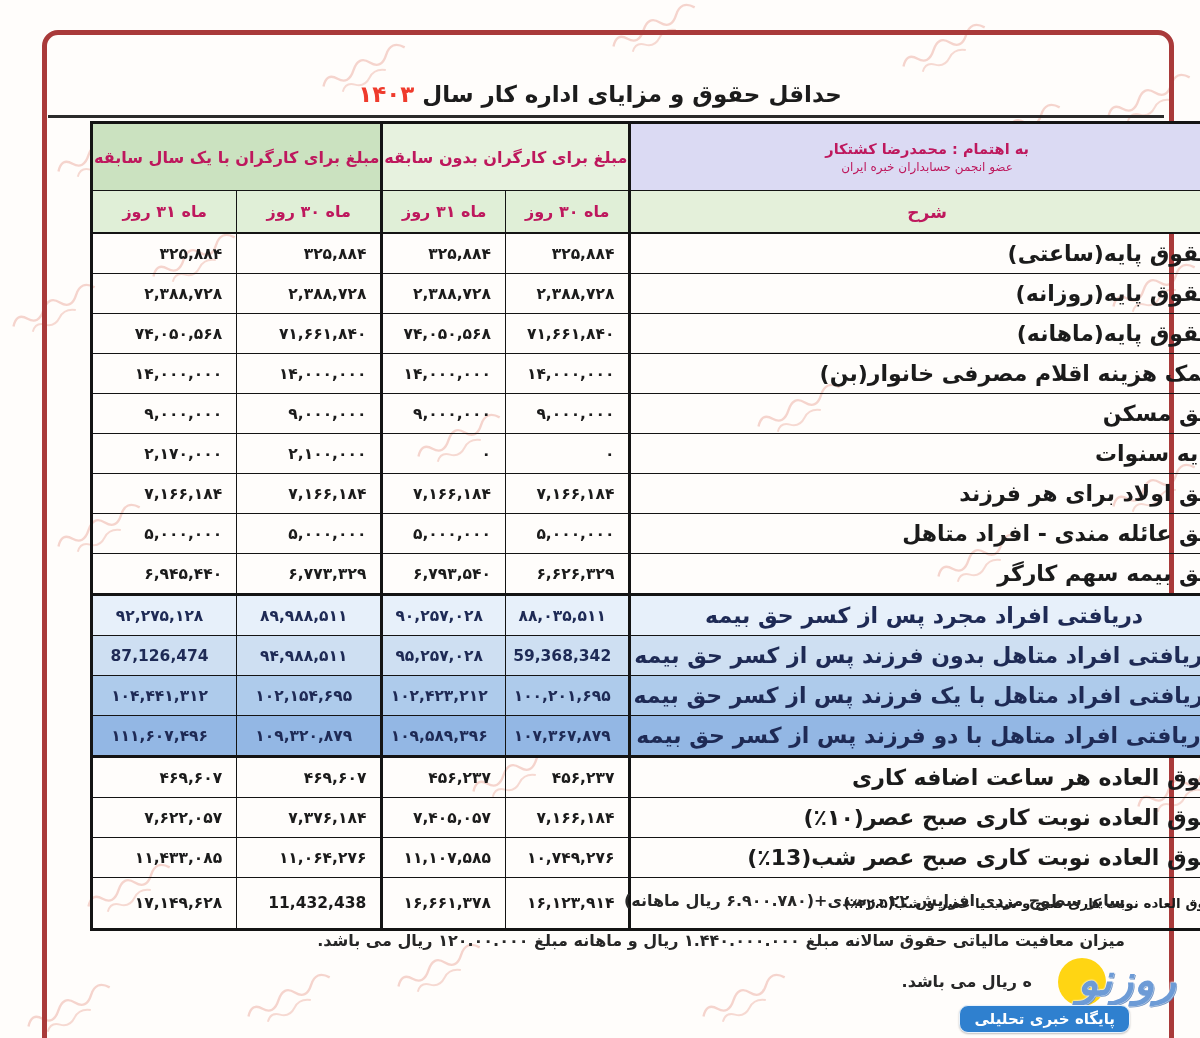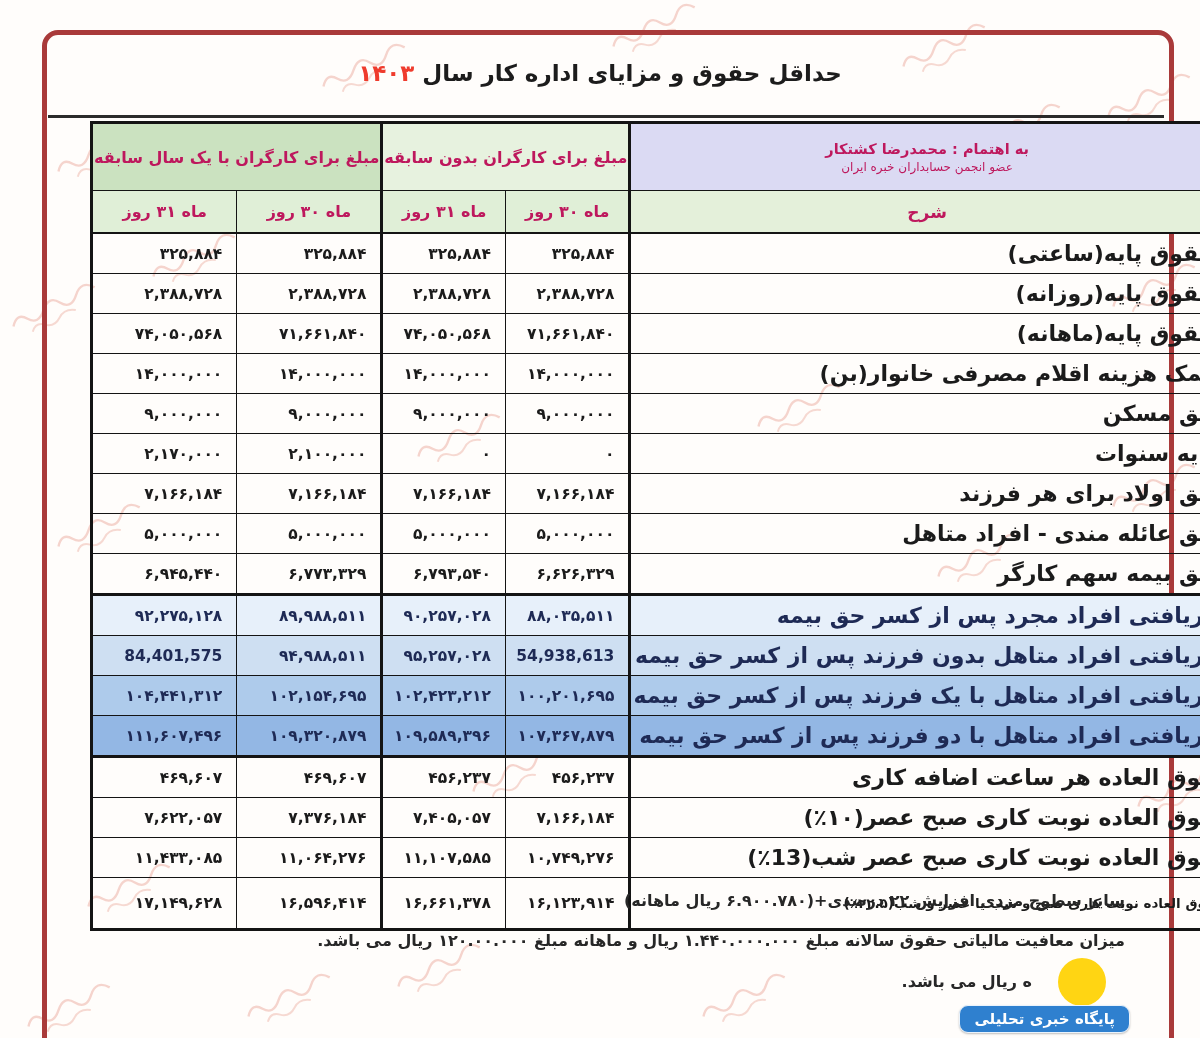--- a/index.html
+++ b/index.html
@@ -11,21 +11,21 @@
   }
   
   #wm-layer{position:absolute;inset:0;z-index:0;pointer-events:none;}
   .wm{position:absolute;opacity:.55;transform:rotate(-22deg);}
   
   .frame{
     position:absolute;left:42px;top:30px;width:1122px;height:1120px;
     border:5px solid #a93a3a;border-radius:16px;z-index:1;pointer-events:none;
   }
   .page-title{
-    position:absolute;top:60px;left:0;width:100%;text-align:center;z-index:2;
+    position:absolute;top:81px;left:0;width:100%;text-align:center;z-index:2;
     font-size:23px;font-weight:700;color:#1c1c1c;
   }
   .page-title .year{color:#ef3b2d;}
   .title-divider{
     position:absolute;top:115px;left:48px;width:1116px;height:2.5px;
     background:#2b2b2b;z-index:2;
   }
   table.main{
     position:absolute;left:90px;top:121px;z-index:2;
     border-collapse:collapse;table-layout:fixed;
@@ -44,21 +44,21 @@
   tr.subhead th.desc-head{background:#e4f0da;font-size:17px;border-left-width:3px;}
   tr.subhead th.m1{border-left-width:3px;}
   tbody td{height:37px;color:#1b1b1b;}
   td.lbl{font-weight:700;font-size:22px;padding:1px 8px 1px 2px;text-align:right;border-left-width:3px;}
   td.num{font-weight:700;font-size:15.5px;text-align:right;padding-left:4px;padding-right:14px;}
   td.num.c1{border-left-width:3px;}
   tr.blue1 td{background:#e7f0fa;border-top-width:3px;}
   tr.blue2 td{background:#cedff2;}
   tr.blue3 td{background:#aecbeb;}
   tr.blue4 td{background:#93b7e4;border-bottom-width:3px;}
-  tr.blue1 td,tr.blue2 td,tr.blue3 td,tr.blue4 td{color:#1e2a55;}
+  tr.blue1 td,tr.blue2 td,tr.blue3 td,tr.blue4 td{color:#1e2a55;text-align:center;}
   tr.small td.lbl{font-size:13.5px;}
   tr.small td{height:48px;}
   .note{
     position:absolute;z-index:2;font-size:16px;font-weight:700;color:#272727;
     text-align:right;direction:rtl;
   }
   #note-1{top:891px;right:75px;}
   #note-2{top:931px;right:75px;text-align:right;}
   #note-3{top:972px;right:168px;}
   
@@ -287,24 +287,24 @@
       </tr>
       <tr class="blue1">
         <td class="lbl">دریافتی افراد مجرد پس از کسر حق بیمه</td>
         <td class="num c0"><span dir="ltr">۸۸,۰۳۵,۵۱۱</span></td>
         <td class="num c1"><span dir="ltr">۹۰,۲۵۷,۰۲۸</span></td>
         <td class="num c2"><span dir="ltr">۸۹,۹۸۸,۵۱۱</span></td>
         <td class="num c3"><span dir="ltr">۹۲,۲۷۵,۱۲۸</span></td>
       </tr>
       <tr class="blue2">
         <td class="lbl">دریافتی افراد متاهل بدون فرزند پس از کسر حق بیمه</td>
-        <td class="num c0"><span dir="ltr">54,938,613</span></td>
+        <td class="num c0"><span dir="ltr">59,368,342</span></td>
         <td class="num c1"><span dir="ltr">۹۵,۲۵۷,۰۲۸</span></td>
         <td class="num c2"><span dir="ltr">۹۴,۹۸۸,۵۱۱</span></td>
-        <td class="num c3"><span dir="ltr">84,401,575</span></td>
+        <td class="num c3"><span dir="ltr">87,126,474</span></td>
       </tr>
       <tr class="blue3">
         <td class="lbl">دریافتی افراد متاهل با یک فرزند پس از کسر حق بیمه</td>
         <td class="num c0"><span dir="ltr">۱۰۰,۲۰۱,۶۹۵</span></td>
         <td class="num c1"><span dir="ltr">۱۰۲,۴۲۳,۲۱۲</span></td>
         <td class="num c2"><span dir="ltr">۱۰۲,۱۵۴,۶۹۵</span></td>
         <td class="num c3"><span dir="ltr">۱۰۴,۴۴۱,۳۱۲</span></td>
       </tr>
       <tr class="blue4">
         <td class="lbl">دریافتی افراد متاهل با دو فرزند پس از کسر حق بیمه</td>
@@ -331,26 +331,27 @@
         <td class="lbl">فوق العاده نوبت کاری صبح عصر شب(13٪)</td>
         <td class="num c0"><span dir="ltr">۱۰,۷۴۹,۲۷۶</span></td>
         <td class="num c1"><span dir="ltr">۱۱,۱۰۷,۵۸۵</span></td>
         <td class="num c2"><span dir="ltr">۱۱,۰۶۴,۲۷۶</span></td>
         <td class="num c3"><span dir="ltr">۱۱,۴۳۳,۰۸۵</span></td>
       </tr>
       <tr class=" small">
         <td class="lbl">فوق العاده نوبت کاری صبح و شب یا عصر و شب(۲۲.۵٪)</td>
         <td class="num c0"><span dir="ltr">۱۶,۱۲۳,۹۱۴</span></td>
         <td class="num c1"><span dir="ltr">۱۶,۶۶۱,۳۷۸</span></td>
-        <td class="num c2"><span dir="ltr">۱۶,۵۹۶,۴۱۴</span></td>
+        <td class="num c2"><span dir="ltr">11,432,438</span></td>
         <td class="num c3"><span dir="ltr">۱۷,۱۴۹,۶۲۸</span></td>
       </tr>
     </tbody>
 </table>
 
 <div class="note" id="note-1">سایر سطوح مزدی افزایش ۲۲ درصدی+(۶.۹۰۰.۷۸۰ ریال ماهانه)</div>
 <div class="note" id="note-2">میزان معافیت مالیاتی حقوق سالانه مبلغ ۱.۴۴۰.۰۰۰.۰۰۰ ریال و ماهانه مبلغ ۱۲۰.۰۰.۰۰۰ ریال می باشد.</div>
 <div class="note" id="note-3">ه ریال می باشد.</div>
 
 <div class="logo">
   <div class="logo-circle"></div>
+  <div class="logo-name">روزنو</div>
   <div class="logo-tagline">پایگاه خبری تحلیلی</div>
 </div>
 
 </body></html>

